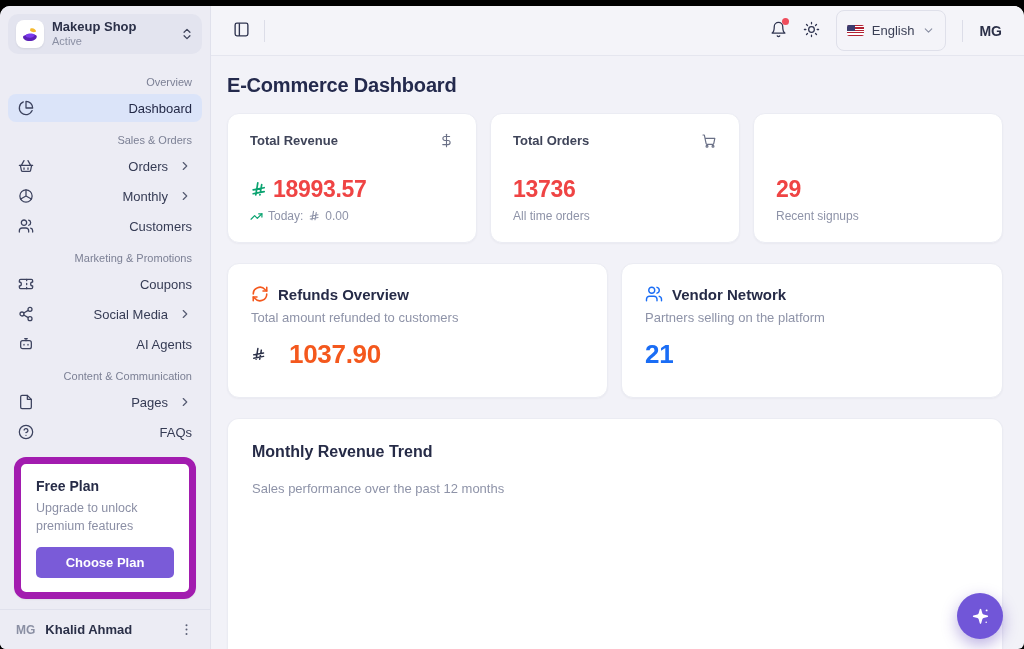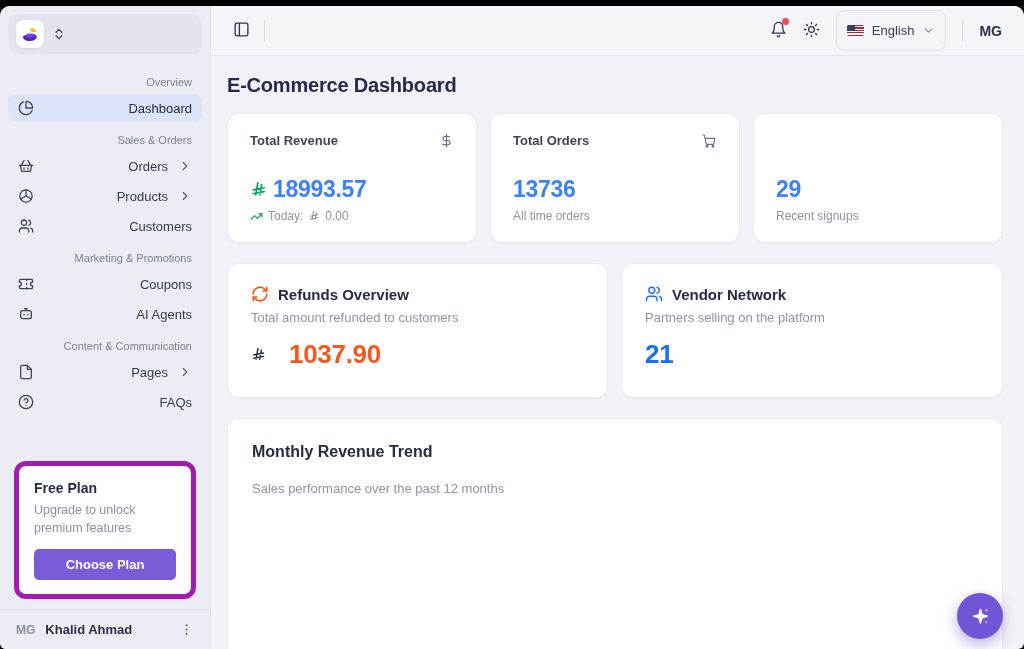--- a/index.html
+++ b/index.html
@@ -28,21 +28,21 @@
   .sec-label { font-size:11px; color:#7c8095; margin:12px 10px 6px; }
   .nav-item {
     display:flex; align-items:center; gap:10px; padding:6px 10px; height:28px;
     border-radius:8px; cursor:pointer; color:#353b54; margin-bottom:2px;
   }
   .nav-item.active { background:#dbe4f9; color:#232947; }
   .nav-item .nicon { display:flex; color:#3c425e; }
   .nav-item .nlabel { font-size:13px; font-weight:500; flex:1; }
   .nav-item .chev { display:flex; color:#565b72; }
   .plan-card {
-    margin:10px 14px; background:#fff; border:5px solid #a21caf; border-radius:12px;
+    margin:10px 14px; background:#fff; border:7px solid #a21caf; border-radius:12px;
     padding:14px 15px; box-shadow:0 1px 2px rgba(16,24,40,.05);
   }
   .plan-title { font-size:14px; font-weight:700; color:#262b47; }
   .plan-desc { font-size:12.5px; color:#8b8fa5; line-height:1.45; margin-top:5px; }
   .plan-btn {
     margin-top:12px; width:100%; height:31px; border:none; border-radius:5px;
     background:#7a5bd8; color:#fff; font-size:13px; font-weight:600; cursor:pointer;
     font-family:inherit;
   }
   .user-row {
@@ -91,21 +91,21 @@
   .card {
     background:#fff; border:1px solid #ebecf3; border-radius:12px;
     box-shadow:0 1px 2px rgba(16,24,40,.04);
   }
   .stats-row { display:flex; gap:13px; }
   .stat-card { flex:1; height:130px; padding:19px 22px; display:flex; flex-direction:column; }
   .stat-head { display:flex; align-items:flex-start; justify-content:space-between; }
   .stat-label { font-size:13px; font-weight:600; color:#3f4459; }
   .stat-icon { color:#6a7086; display:flex; }
   .stat-value-row { display:flex; align-items:center; gap:6px; margin-top:auto; }
-  .stat-value { font-size:23px; font-weight:800; color:#3b82f6; letter-spacing:-.3px; }
+  .stat-value { font-size:23px; font-weight:800; color:#ef4444; letter-spacing:-.3px; }
   .stat-sub { font-size:12px; color:#8e93a8; margin-top:6px; display:flex; align-items:center; gap:5px; }
   .green { color:#0aa370; }
   .riyal { display:flex; }
   .overview-row { display:flex; gap:13px; margin-top:20px; }
   .ov-card { height:135px; padding:21px 23px; }
   .ov-card.refunds { width:381px; }
   .ov-card.vendors { flex:1; }
   .ov-head { display:flex; align-items:center; gap:9px; }
   .ov-icon { display:flex; }
   .ov-icon.orange { color:#f4581d; }
@@ -150,20 +150,24 @@
   <aside class="sidebar">
 
     <div class="store-switcher">
       <span class="store-logo">
         <svg width="20" height="20" viewBox="0 0 24 24">
             <path fill="#5b21b6" d="M4 14.5c5.5-3.5 13-3 16-.5 1 3.5-3.5 6.5-8.5 6.5S2.5 18 4 14.5z"></path>
             <path fill="#f5b92e" d="M12.5 5.5c3-1.5 6.5.5 6.8 3.6-2.2 1.2-5.4.8-7.3-1.2z"></path>
             <path fill="#7c3aed" d="M7 13c3-2 8-2 10.5-.5.5 2-2.5 4-6 4S6 15 7 13z"></path>
           </svg>
       </span>
+      <span class="store-meta">
+        <div class="store-name">Makeup Shop</div>
+        <div class="store-status">Active</div>
+      </span>
       <span class="updown">
         <svg width="14" height="14" viewBox="0 0 24 24" fill="none" stroke="currentColor" stroke-width="2.2" stroke-linecap="round" stroke-linejoin="round">
             <path d="m7 15 5 5 5-5M7 9l5-5 5 5"></path>
           </svg>
       </span>
     </div>
 
     <nav class="nav">
 
       <div class="sec-label">Overview</div>
@@ -193,21 +197,21 @@
             </svg>
           </span>
       </div>
       <div class="nav-item">
         <span class="nicon">
             <svg width="16" height="16" viewBox="0 0 24 24" fill="none" stroke="currentColor" stroke-width="1.9" stroke-linecap="round" stroke-linejoin="round">
               <circle cx="12" cy="12" r="9.2"></circle>
               <path d="M12 12V2.8M12 12l8 4.6M12 12l-8 4.6"></path>
             </svg>
           </span>
-        <span class="nlabel">Products</span>
+        <span class="nlabel">Monthly</span>
         <span class="chev">
             <svg width="14" height="14" viewBox="0 0 24 24">
               <use href="#chev-right"></use>
             </svg>
           </span>
       </div>
       <div class="nav-item">
         <span class="nicon">
             <svg width="16" height="16" viewBox="0 0 24 24">
               <use href="#users-glyph"></use>
@@ -218,20 +222,36 @@
 
       <div class="sec-label">Marketing &amp; Promotions</div>
       <div class="nav-item">
         <span class="nicon">
             <svg width="16" height="16" viewBox="0 0 24 24" fill="none" stroke="currentColor" stroke-width="1.9" stroke-linecap="round" stroke-linejoin="round">
               <path d="M2 9a3 3 0 0 1 0 6v2a2 2 0 0 0 2 2h16a2 2 0 0 0 2-2v-2a3 3 0 0 1 0-6V7a2 2 0 0 0-2-2H4a2 2 0 0 0-2 2Z"></path>
               <path d="M13 5v2M13 11v2M13 17v2"></path>
             </svg>
           </span>
         <span class="nlabel">Coupons</span>
+      </div>
+      <div class="nav-item">
+        <span class="nicon">
+            <svg width="16" height="16" viewBox="0 0 24 24" fill="none" stroke="currentColor" stroke-width="1.9" stroke-linecap="round">
+              <circle cx="18" cy="5" r="3"></circle>
+              <circle cx="6" cy="12" r="3"></circle>
+              <circle cx="18" cy="19" r="3"></circle>
+              <path d="m8.59 13.51 6.83 3.98M15.41 6.51l-6.82 3.98"></path>
+            </svg>
+          </span>
+        <span class="nlabel">Social Media</span>
+        <span class="chev">
+            <svg width="14" height="14" viewBox="0 0 24 24">
+              <use href="#chev-right"></use>
+            </svg>
+          </span>
       </div>
       <div class="nav-item">
         <span class="nicon">
             <svg width="16" height="16" viewBox="0 0 24 24" fill="none" stroke="currentColor" stroke-width="1.9" stroke-linecap="round" stroke-linejoin="round">
               <path d="M12 7V4m0 0h-2m2 0h2" stroke-width="1.7"></path>
               <rect x="4" y="7" width="16" height="12" rx="3"></rect>
               <path d="M9 12.5v1M15 12.5v1"></path>
             </svg>
           </span>
         <span class="nlabel">AI Agents</span>

